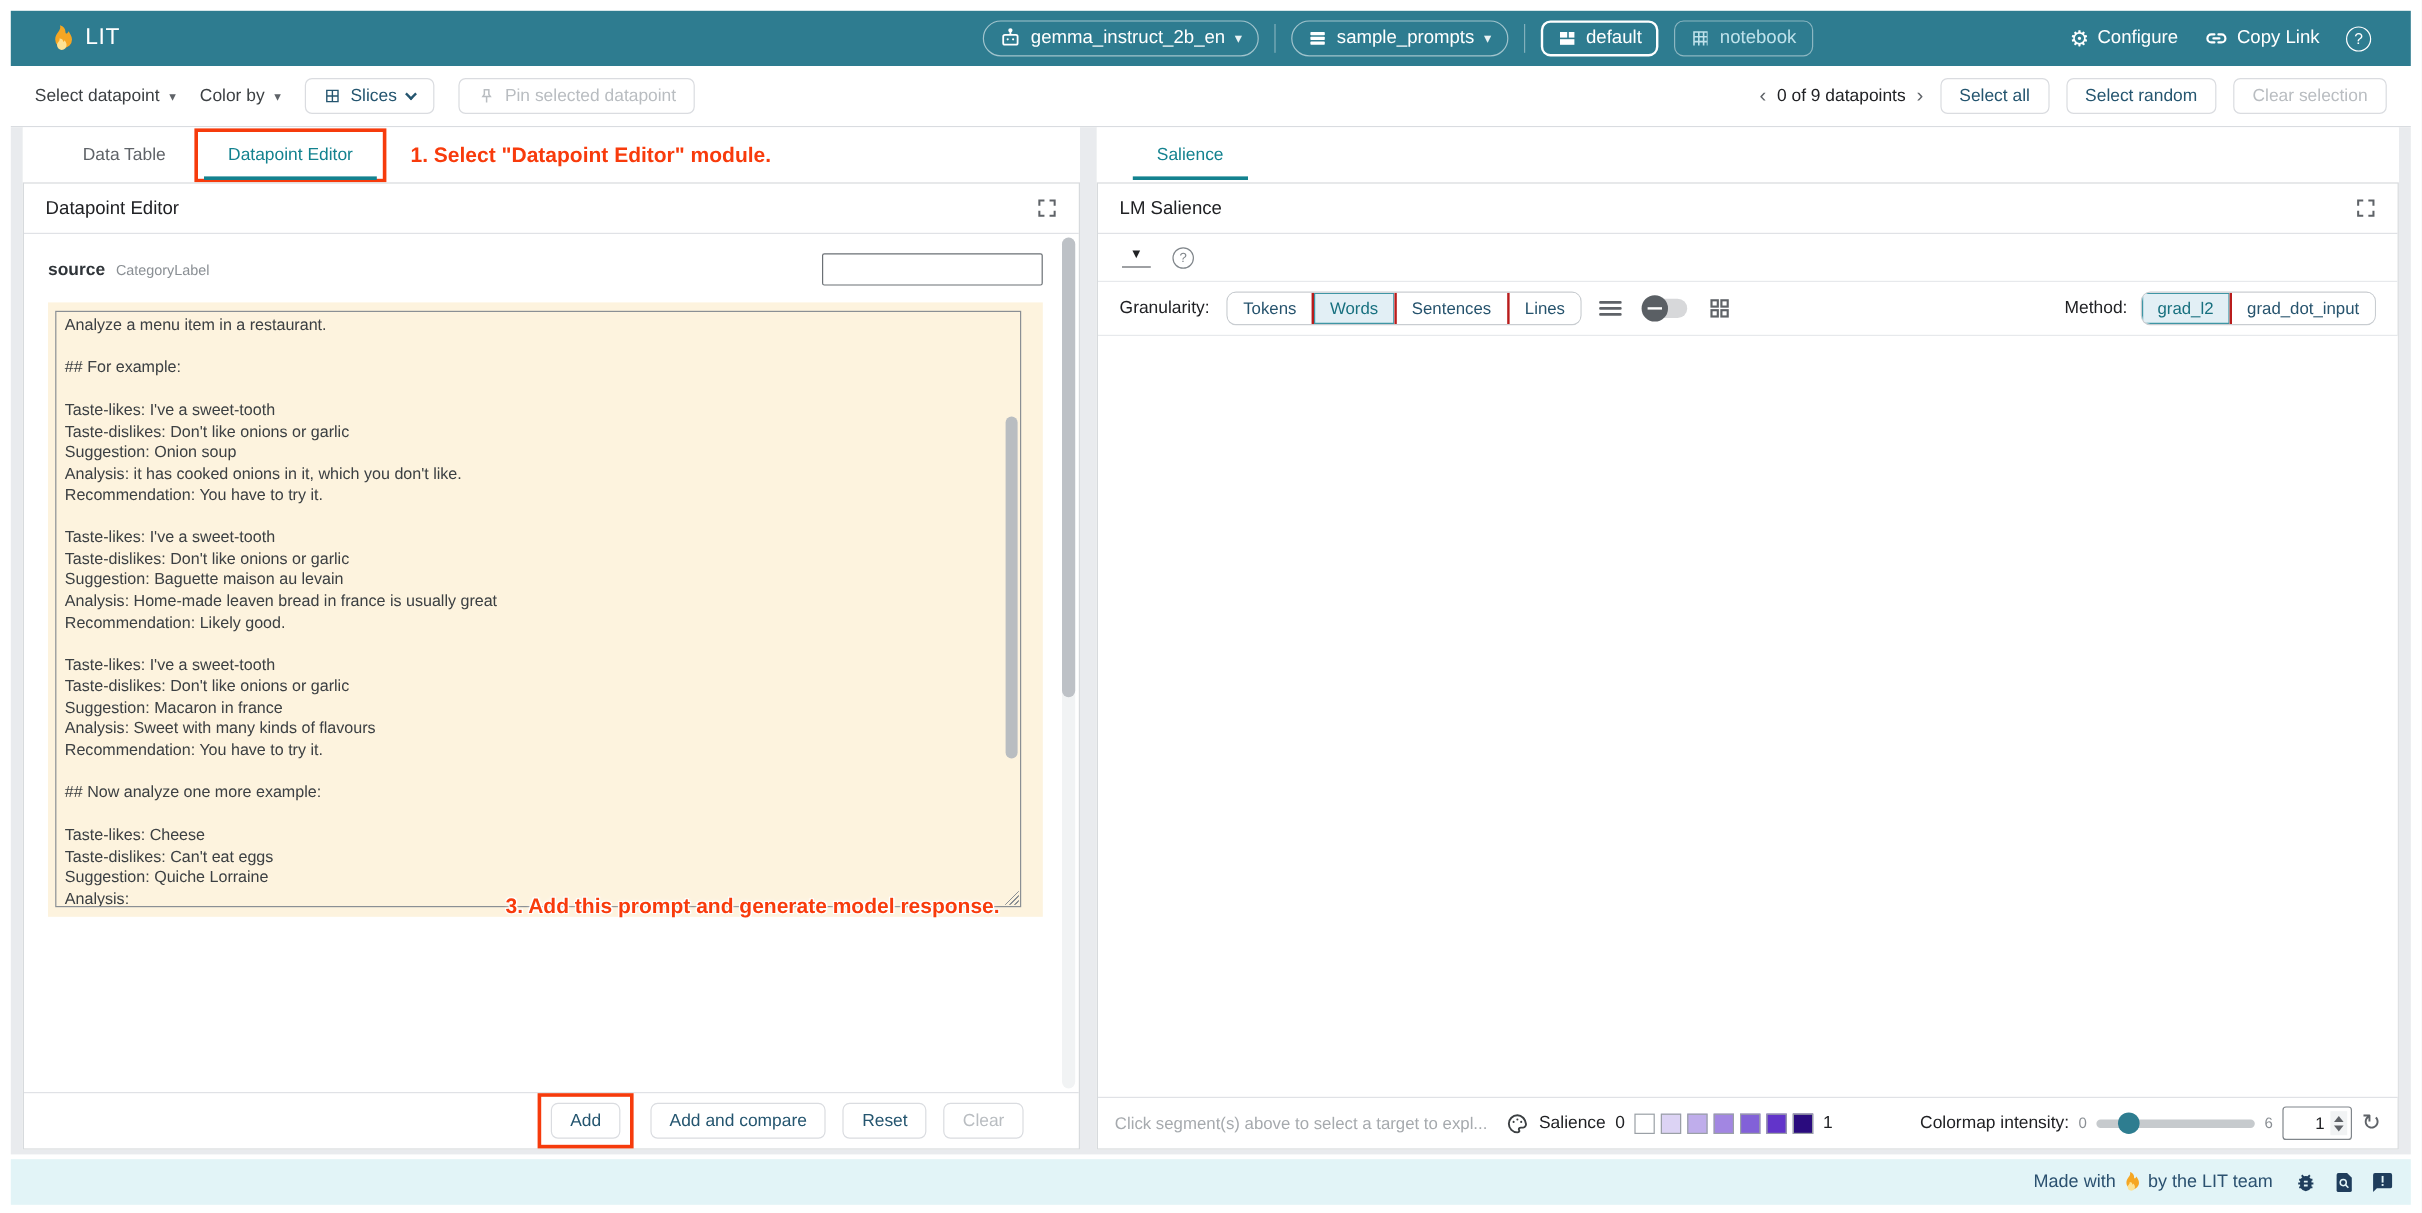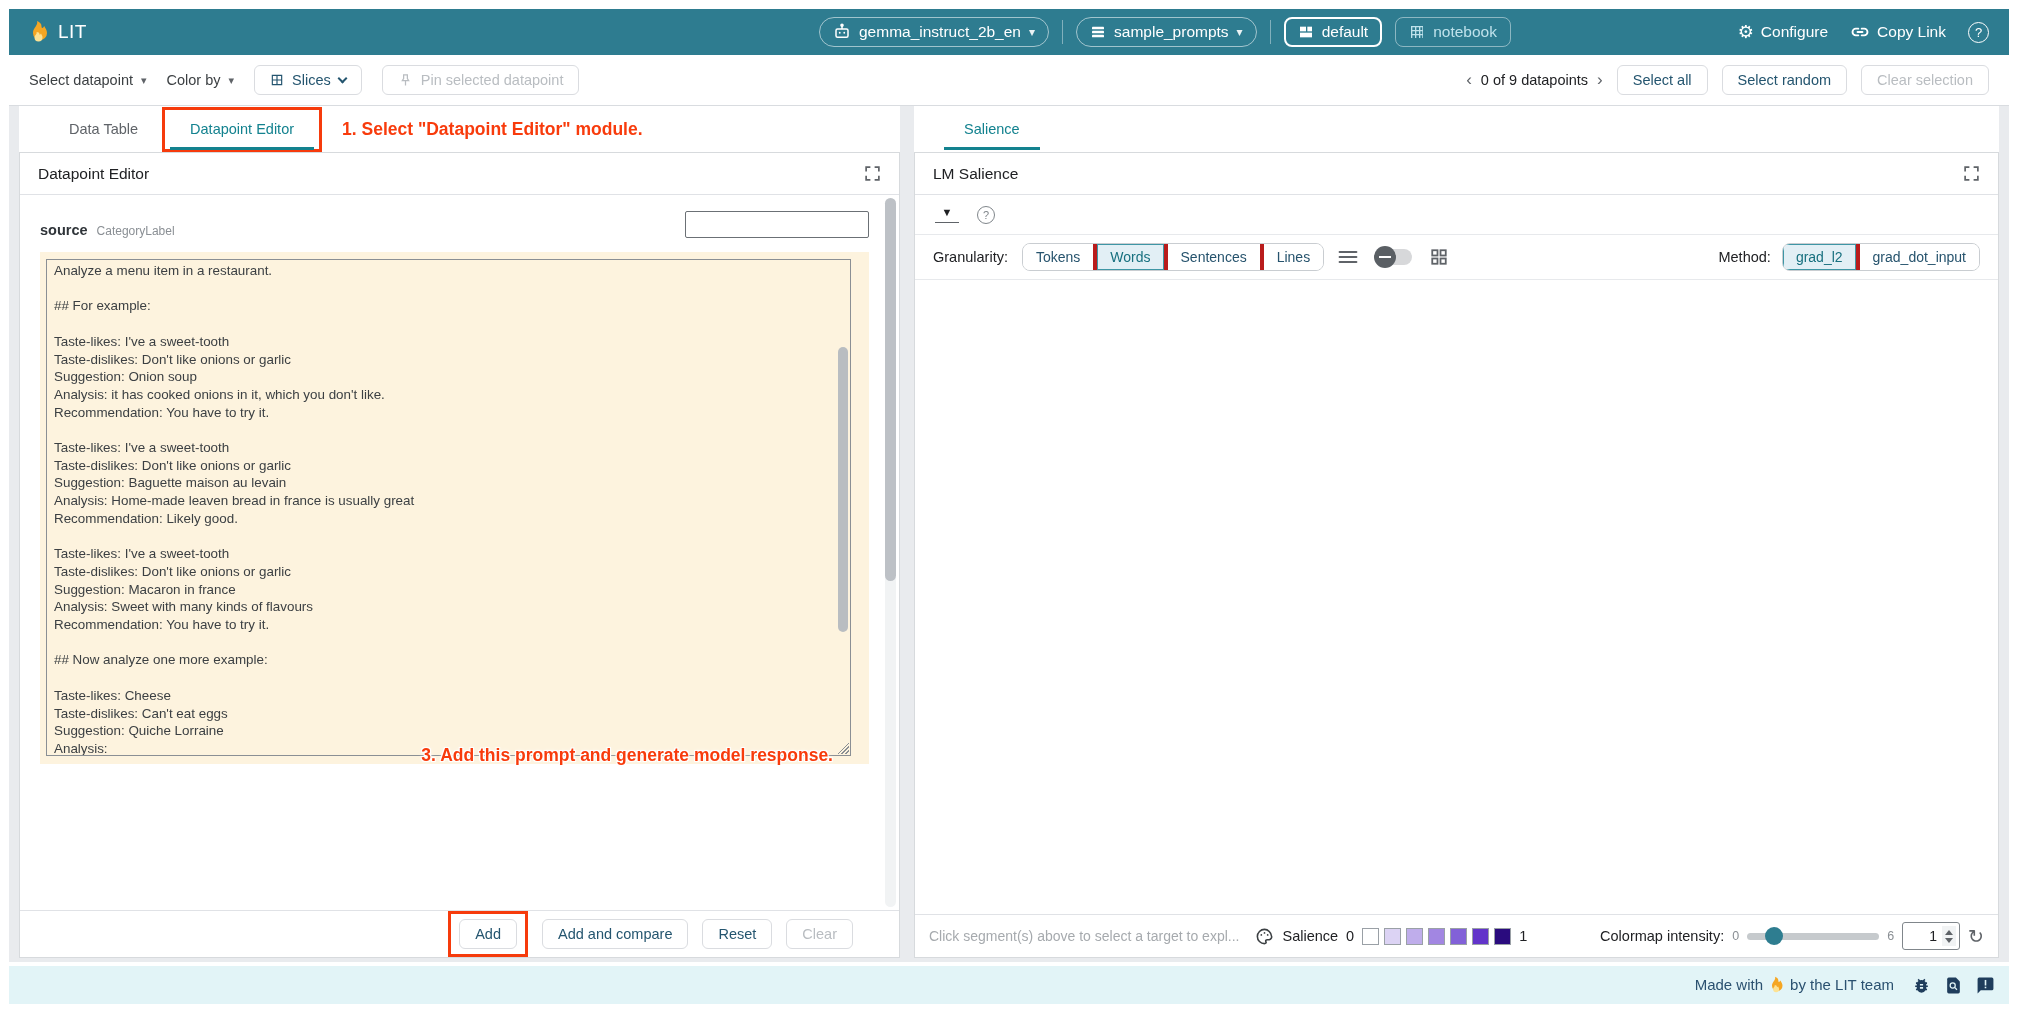--- a/index.html
+++ b/index.html
@@ -3,21 +3,21 @@
 <meta charset="utf-8">
 <style>
   * { box-sizing: border-box; margin: 0; padding: 0; }
   html,body { background:#fff; }
   body { font-family:"Liberation Sans","DejaVu Sans",sans-serif; color:#202124; }
   .page { width:2018px; height:1011px; background:#fff; padding:9px 9px 7px 9px; }
   .app { height:100%; display:flex; flex-direction:column; }
 
   
   .topbar { height:46px; background:#2e7c90; color:#fff; display:flex; align-items:center;
-            padding:0 20px; position:relative; flex:0 0 auto; }
+            padding:0 33px; position:relative; flex:0 0 auto; }
   .logo { display:flex; align-items:center; gap:9px; font-size:19px; letter-spacing:.5px; }
   .topbar-center { position:absolute; left:810px; top:0; height:100%; display:flex; align-items:center; gap:13px; }
   .chip { display:inline-flex; align-items:center; gap:8px; padding:5px 13px;
           border:1px solid rgba(255,255,255,.55); border-radius:17px; font-size:15.5px; cursor:pointer; white-space:nowrap;}
   .chip .caret { font-size:12px; opacity:.9; }
   .chip.lay-sel { border:2px solid #fff; border-radius:8px; padding:4px 12px; }
   .chip.lay-un  { border:1px solid rgba(255,255,255,.45); border-radius:8px; color:#bfe2eb; }
   .vsep { width:1px; height:24px; background:rgba(255,255,255,.4); }
   .topbar-right { margin-left:auto; display:flex; align-items:center; gap:22px; font-size:15.5px; }
   .tb-action { display:inline-flex; align-items:center; gap:7px; cursor:pointer; }
@@ -53,21 +53,21 @@
   .tabbar .annotation { margin-left:22px; }
 
   .card { flex:1 1 auto; border:1px solid #d7dadd; background:#fff; display:flex; flex-direction:column; position:relative; min-height:0; }
   .card-header { height:42px; flex:0 0 auto; display:flex; align-items:center; justify-content:space-between;
                  padding:0 18px; border-bottom:1px solid #e0e2e6; font-size:15.5px; color:#202124; }
 
   
   .dp-body { flex:1 1 auto; position:relative; padding:10px 30px 0 20px; min-height:0; }
   .panel-scrollbar { position:absolute; top:3px; right:3px; bottom:3px; width:11px; background:#f1f3f4; border-radius:6px; }
   .panel-scrollbar .thumb { position:absolute; top:0; left:0; width:11px; height:54%; background:#bdc1c6; border-radius:6px; }
-  .field-row { display:flex; align-items:flex-end; margin:6px 0 14px; }
+  .field-row { display:flex; align-items:center; margin:6px 0 14px; }
   .field-name { font-weight:700; font-size:14.5px; color:#2f3439; }
   .field-type { font-size:12px; color:#8a8f94; margin-left:9px; }
   .source-input { margin-left:auto; width:184px; height:27px; border:1px solid #6b7075; border-radius:2px; background:#fff;
                   font-size:13px; padding:0 6px; color:#3c4043; }
   .prompt-block { background:#fdf3de; padding:7px 18px 8px 6px; position:relative; }
   .prompt-label-line { display:flex; align-items:center; margin-bottom:4px; }
   .prompt-label-box { display:inline-flex; align-items:center; border:3px solid #f63b0c; padding:4px 28px 4px 5px; }
   .prompt-label-line .annotation { margin-left:14px; font-size:17px; }
   .prompt-textarea { display:block; width:100%; height:497px; background:transparent; border:1px solid #8a8f94;
                      font-family:"Liberation Sans","DejaVu Sans",sans-serif; font-size:13.4px; line-height:17.7px;
@@ -83,21 +83,21 @@
   
   .sal-subrow { height:40px; flex:0 0 auto; display:flex; align-items:center; gap:18px; padding:0 20px; border-bottom:1px solid #e7e9ec; }
   .select-caret { display:inline-flex; flex-direction:column; align-items:center; cursor:pointer; }
   .select-caret .c { font-size:11px; color:#202124; }
   .select-caret .u { width:24px; height:1px; background:#5f6368; margin-top:4px; }
   .help-gray { width:18px; height:18px; border:1.5px solid #80868b; border-radius:50%; color:#80868b;
                display:inline-flex; align-items:center; justify-content:center; font-size:11px; cursor:pointer; }
   .gran-row { height:45px; flex:0 0 auto; display:flex; align-items:center; gap:14px; padding:0 18px;
               border-bottom:1px solid #e7e9ec; font-size:14.5px; color:#202124; }
   .seg { display:inline-flex; border:1px solid #c9cdd1; border-radius:8px; overflow:hidden; }
-  .seg-opt { padding:5px 13px; font-size:14px; color:#26536d; border-left:4px solid #b91c1c; cursor:pointer; background:#fff; white-space:nowrap; }
+  .seg-opt { padding:5px 13px; font-size:14px; color:#26536d; border-left:2px solid #b91c1c; cursor:pointer; background:#fff; white-space:nowrap; }
   .seg-opt:first-child { border-left:none; }
   .seg-opt.sel { background:#e2eff5; color:#17707f; box-shadow:inset 0 0 0 1px #3e96a5; }
   .icon-btn { display:inline-flex; align-items:center; cursor:pointer; }
   .toggle { width:36px; height:16px; background:#d7d8da; border-radius:8px; position:relative; cursor:pointer; margin:0 4px; }
   .toggle .knob { position:absolute; left:-2px; top:-3px; width:22px; height:22px; background:#5a5f64; border-radius:50%; }
   .toggle .knob::after { content:""; position:absolute; left:5px; top:10px; width:12px; height:2px; background:#fff; }
   .method-group { margin-left:auto; display:flex; align-items:center; gap:11px; }
   .sal-content { flex:1 1 auto; background:#fff; }
   .sal-footer { height:43px; flex:0 0 auto; border-top:1px solid #e0e2e6; display:flex; align-items:center;
                 padding:0 14px; gap:10px; font-size:14px; }

